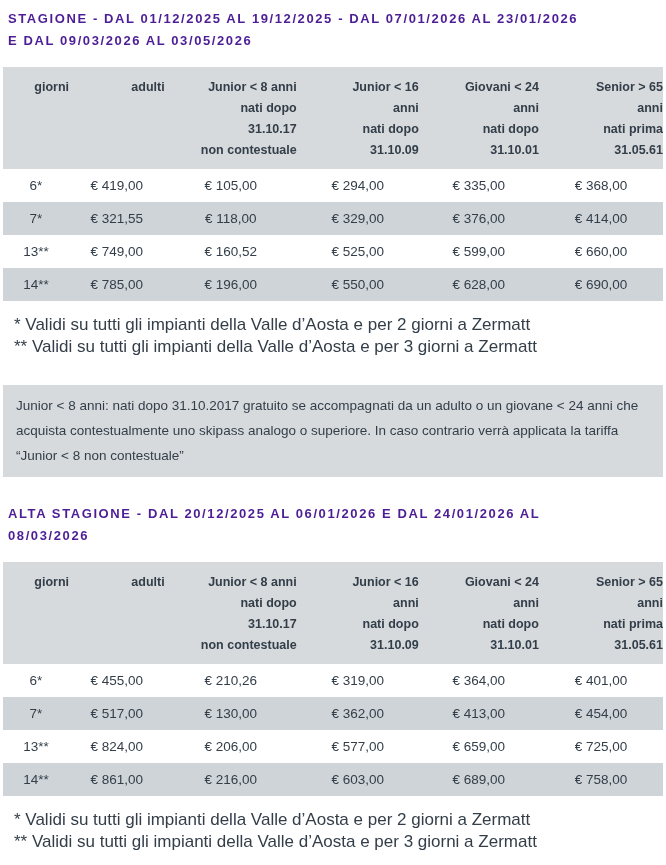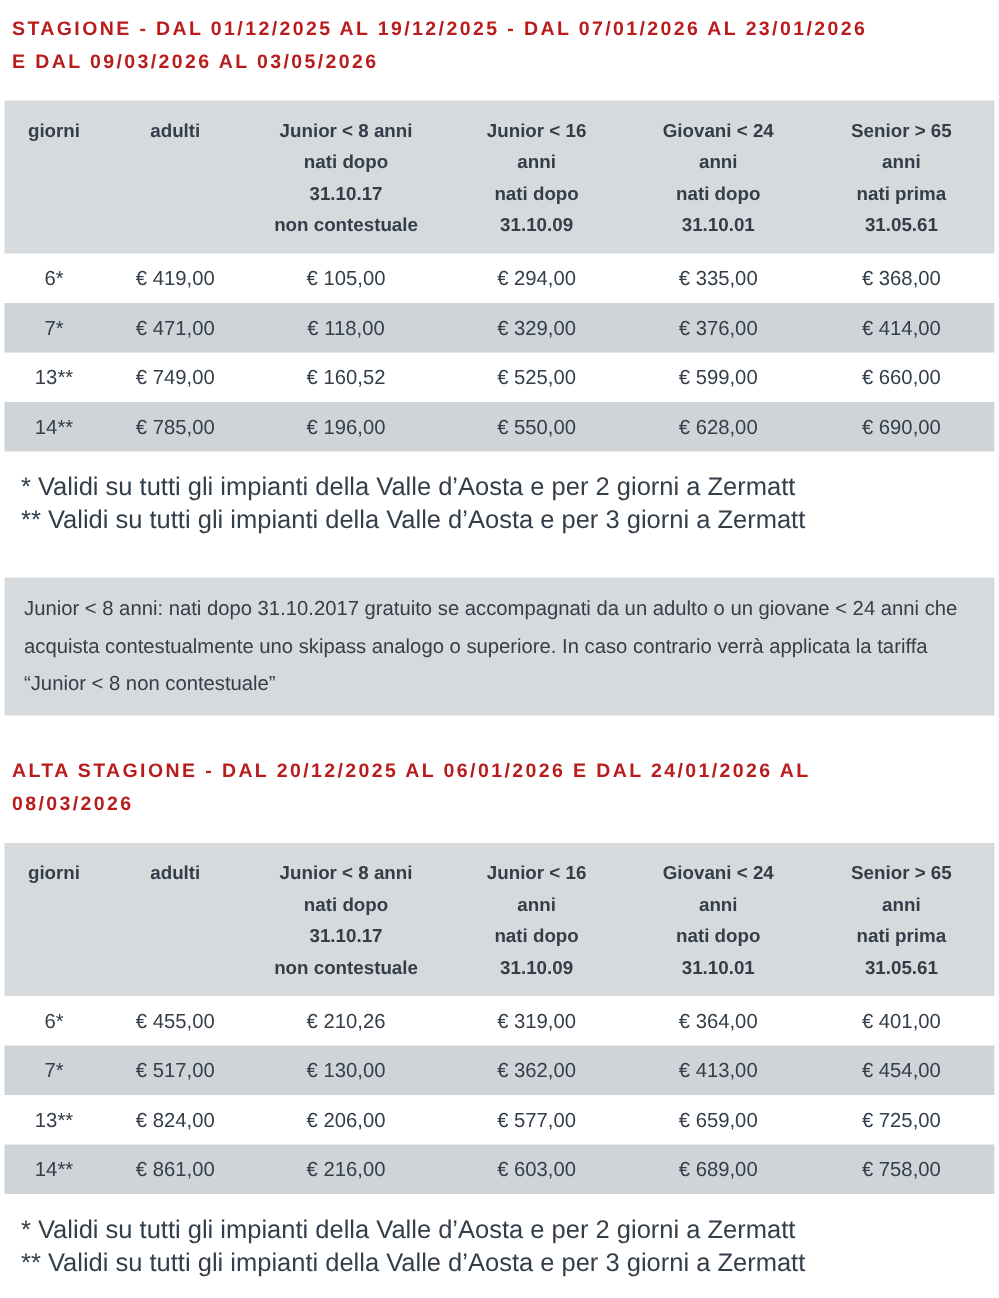--- a/index.html
+++ b/index.html
@@ -7,21 +7,21 @@
   body {
     width: 666px;
     height: 865px;
     font-family: "Liberation Sans", "DejaVu Sans", sans-serif;
     color: #333e49;
     padding: 8px 3px 0 3px;
     overflow: hidden;
   }
   .section { margin-bottom: 26px; }
   .season-title {
-    color: #b91c1c;
+    color: #4c1d95;
     font-size: 13px;
     font-weight: 700;
     letter-spacing: 1.6px;
     line-height: 22px;
     white-space: pre-line;
     padding-left: 5px;
     margin-bottom: 15px;
   }
   .price-table { width: 100%; }
   .tr {
@@ -30,21 +30,21 @@
     width: 100%;
   }
   .thead {
     background: #d6dadd;
     padding: 10px 0 8px 0;
   }
   .th {
     font-weight: 700;
     font-size: 12.5px;
     line-height: 21px;
-    text-align: center;
+    text-align: right;
     white-space: pre-line;
   }
   .td {
     font-size: 13.5px;
     text-align: center;
     align-self: center;
     line-height: 16px;
   }
   .row { height: 33px; align-items: center; }
   .row.striped { background: #cfd4d8; }
@@ -95,21 +95,21 @@
     <div class="tr row">
       <div class="td">6*</div>
       <div class="td">€ 419,00</div>
       <div class="td">€ 105,00</div>
       <div class="td">€ 294,00</div>
       <div class="td">€ 335,00</div>
       <div class="td">€ 368,00</div>
     </div>
     <div class="tr row striped">
       <div class="td">7*</div>
-      <div class="td">€ 471,00</div>
+      <div class="td">€ 321,55</div>
       <div class="td">€ 118,00</div>
       <div class="td">€ 329,00</div>
       <div class="td">€ 376,00</div>
       <div class="td">€ 414,00</div>
     </div>
     <div class="tr row">
       <div class="td">13**</div>
       <div class="td">€ 749,00</div>
       <div class="td">€ 160,52</div>
       <div class="td">€ 525,00</div>

